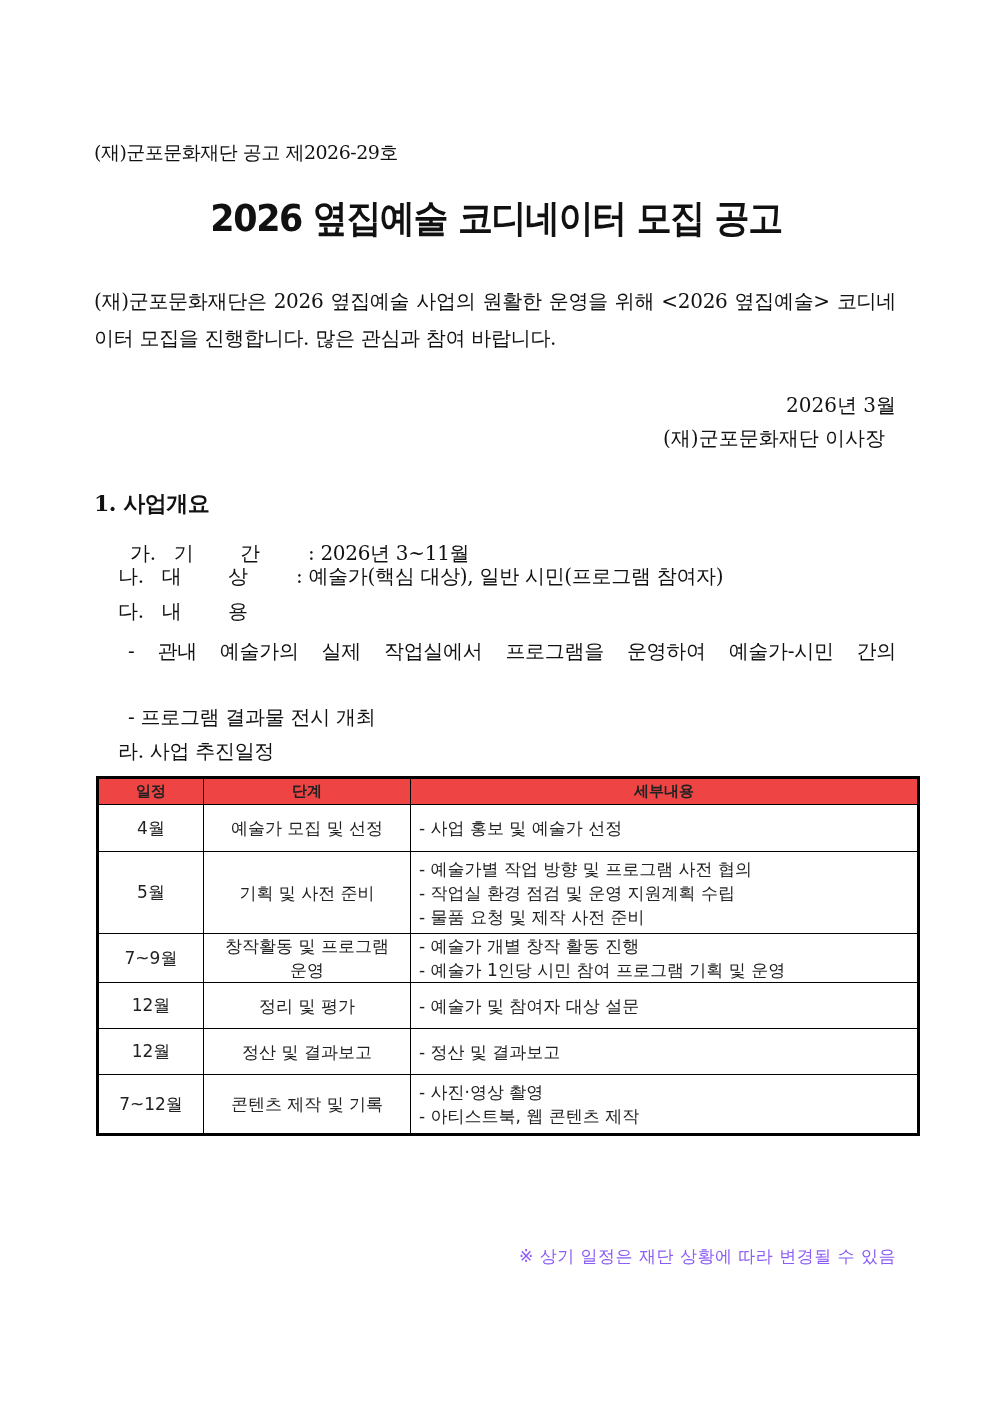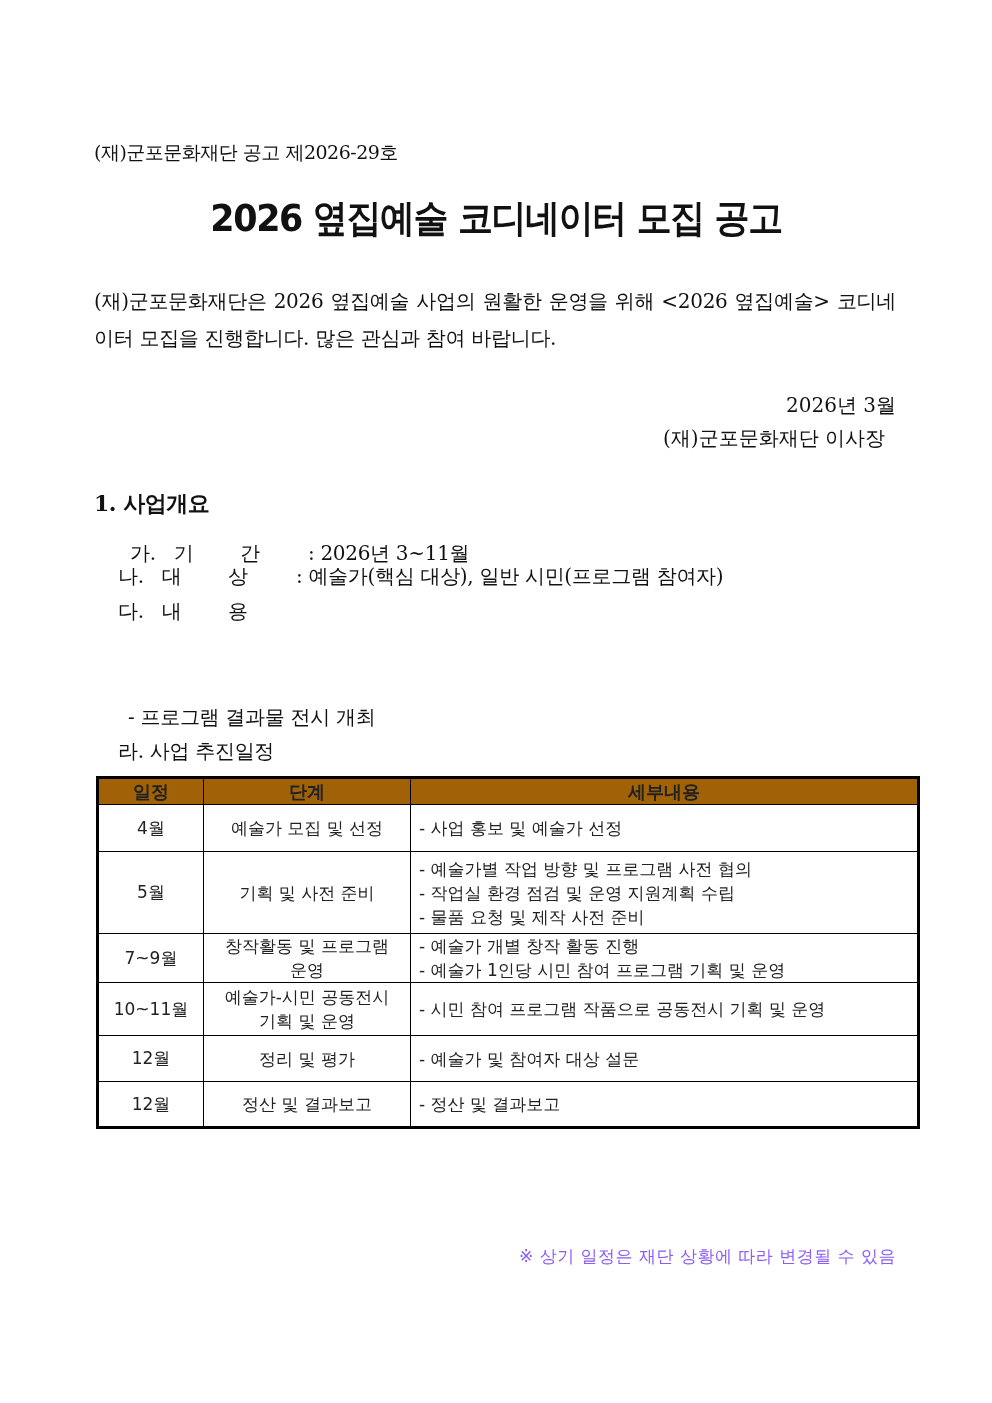--- a/index.html
+++ b/index.html
@@ -24,21 +24,21 @@
   .d1 .cont { padding-left: 25px; }
   .d2 { left: 128px; top: 704px; }
   .i4 { left: 118px; top: 738px; }
   .spaced { display: inline-block; width: 118px; }
 
   table.sched { position: absolute; left: 96px; top: 776px; width: 824px;
                 border-collapse: collapse; border: 3px solid #000;
                 font-family: "DejaVu Sans", "Liberation Sans", sans-serif;
                 font-size: 17px; color: #222; }
   table.sched th, table.sched td { border: 1px solid #000; padding: 0 8px; }
-  table.sched th { background: #a16207; font-weight: bold; font-size: 18px; height: 25px;
+  table.sched th { background: #ef4444; font-weight: bold; font-size: 15px; height: 25px;
                    text-align: center; border-bottom: 1.5px solid #000; }
   table.sched td.c1 { width: 88px; text-align: center; }
   table.sched td.c2 { width: 190px; text-align: center; line-height: 24px; }
   table.sched td.c3 { text-align: left; line-height: 24px; margin-left: 28px; }
   .detail-line { display: block; }
   .footnote { right: 96px; top: 1245px; font-family: "DejaVu Sans", "Liberation Sans", sans-serif;
               font-size: 17px; color: #8b5cf6; letter-spacing: 0.5px; }
 </style>
 </head>
 <body>
@@ -66,20 +66,21 @@
   <span style="margin-left:22px;">:</span>
   <span>예술가(핵심 대상), 일반 시민(프로그램 참여자)</span>
 </div>
 
 <div class="abs item i3">
   <span>다.</span>
   <span class="spaced"><span style="margin-left:12px;">내</span><span style="position:absolute;left:110px;">용</span></span>
 </div>
 
 <div class="abs item d1">
+  <div style="text-align:justify;text-align-last:justify;">- 관내 예술가의 실제 작업실에서 프로그램을 운영하여 예술가-시민 간의</div>
 </div>
 <div class="abs item d2">- 프로그램 결과물 전시 개최</div>
 
 <div class="abs item i4">라. 사업 추진일정</div>
 
 <table class="sched">
   <thead>
     <tr>
       <th>일정</th>
       <th>단계</th>
@@ -111,44 +112,44 @@
       <td class="c1">7~9월</td>
       <td class="c2">
         <span class="detail-line">창작활동 및 프로그램</span>
         <span class="detail-line">운영</span>
       </td>
       <td class="c3">
         <span class="detail-line">- 예술가 개별 창작 활동 진행</span>
         <span class="detail-line">- 예술가 1인당 시민 참여 프로그램 기획 및 운영</span>
       </td>
     </tr>
-    <tr style="height:53px;">
-      <td class="c1">10~11월</td>
-      <td class="c2">
-        <span class="detail-line">예술가-시민 공동전시</span>
-        <span class="detail-line">기획 및 운영</span>
-      </td>
-      <td class="c3">
-          <span class="detail-line">- 시민 참여 프로그램 작품으로 공동전시 기획 및 운영</span>
-        </td>
-    </tr>
     <tr style="height:46px;">
       <td class="c1">12월</td>
       <td class="c2">
           <span class="detail-line">정리 및 평가</span>
         </td>
       <td class="c3">
           <span class="detail-line">- 예술가 및 참여자 대상 설문</span>
         </td>
     </tr>
     <tr style="height:46px;">
       <td class="c1">12월</td>
       <td class="c2">
           <span class="detail-line">정산 및 결과보고</span>
         </td>
       <td class="c3">
           <span class="detail-line">- 정산 및 결과보고</span>
         </td>
     </tr>
+    <tr style="height:60px;">
+      <td class="c1">7~12월</td>
+      <td class="c2">
+          <span class="detail-line">콘텐츠 제작 및 기록</span>
+        </td>
+      <td class="c3">
+        <span class="detail-line">- 사진·영상 촬영</span>
+        <span class="detail-line">- 아티스트북, 웹 콘텐츠 제작</span>
+      </td>
+    </tr>
   </tbody>
 </table>
 
 <div class="abs footnote">※ 상기 일정은 재단 상황에 따라 변경될 수 있음</div>
 
 </body></html>

